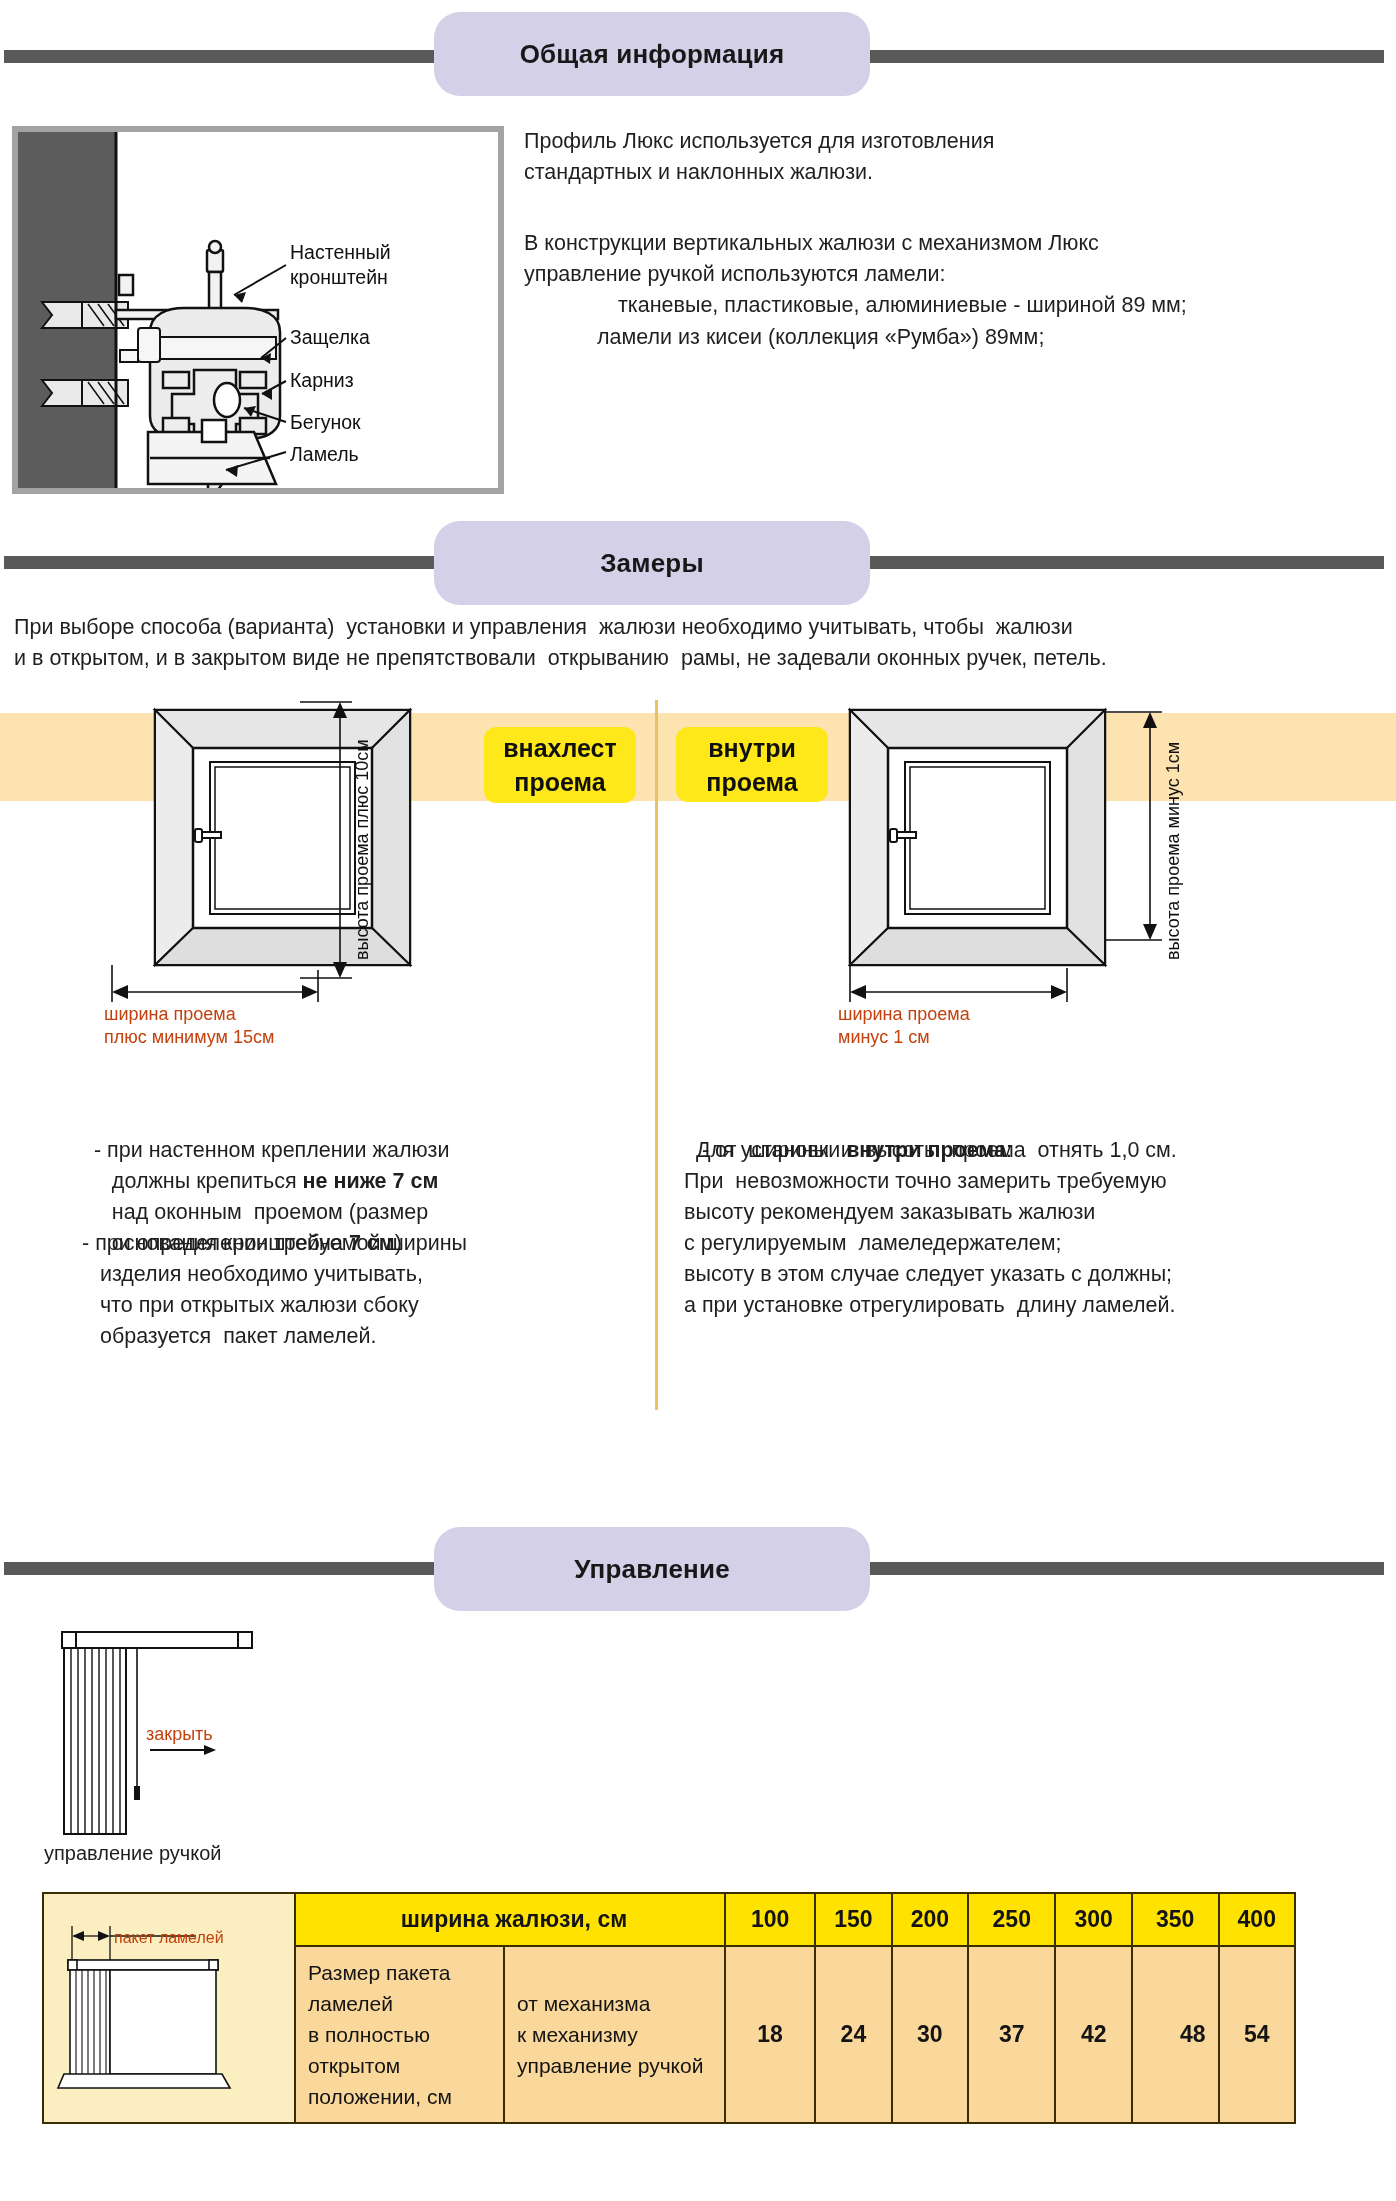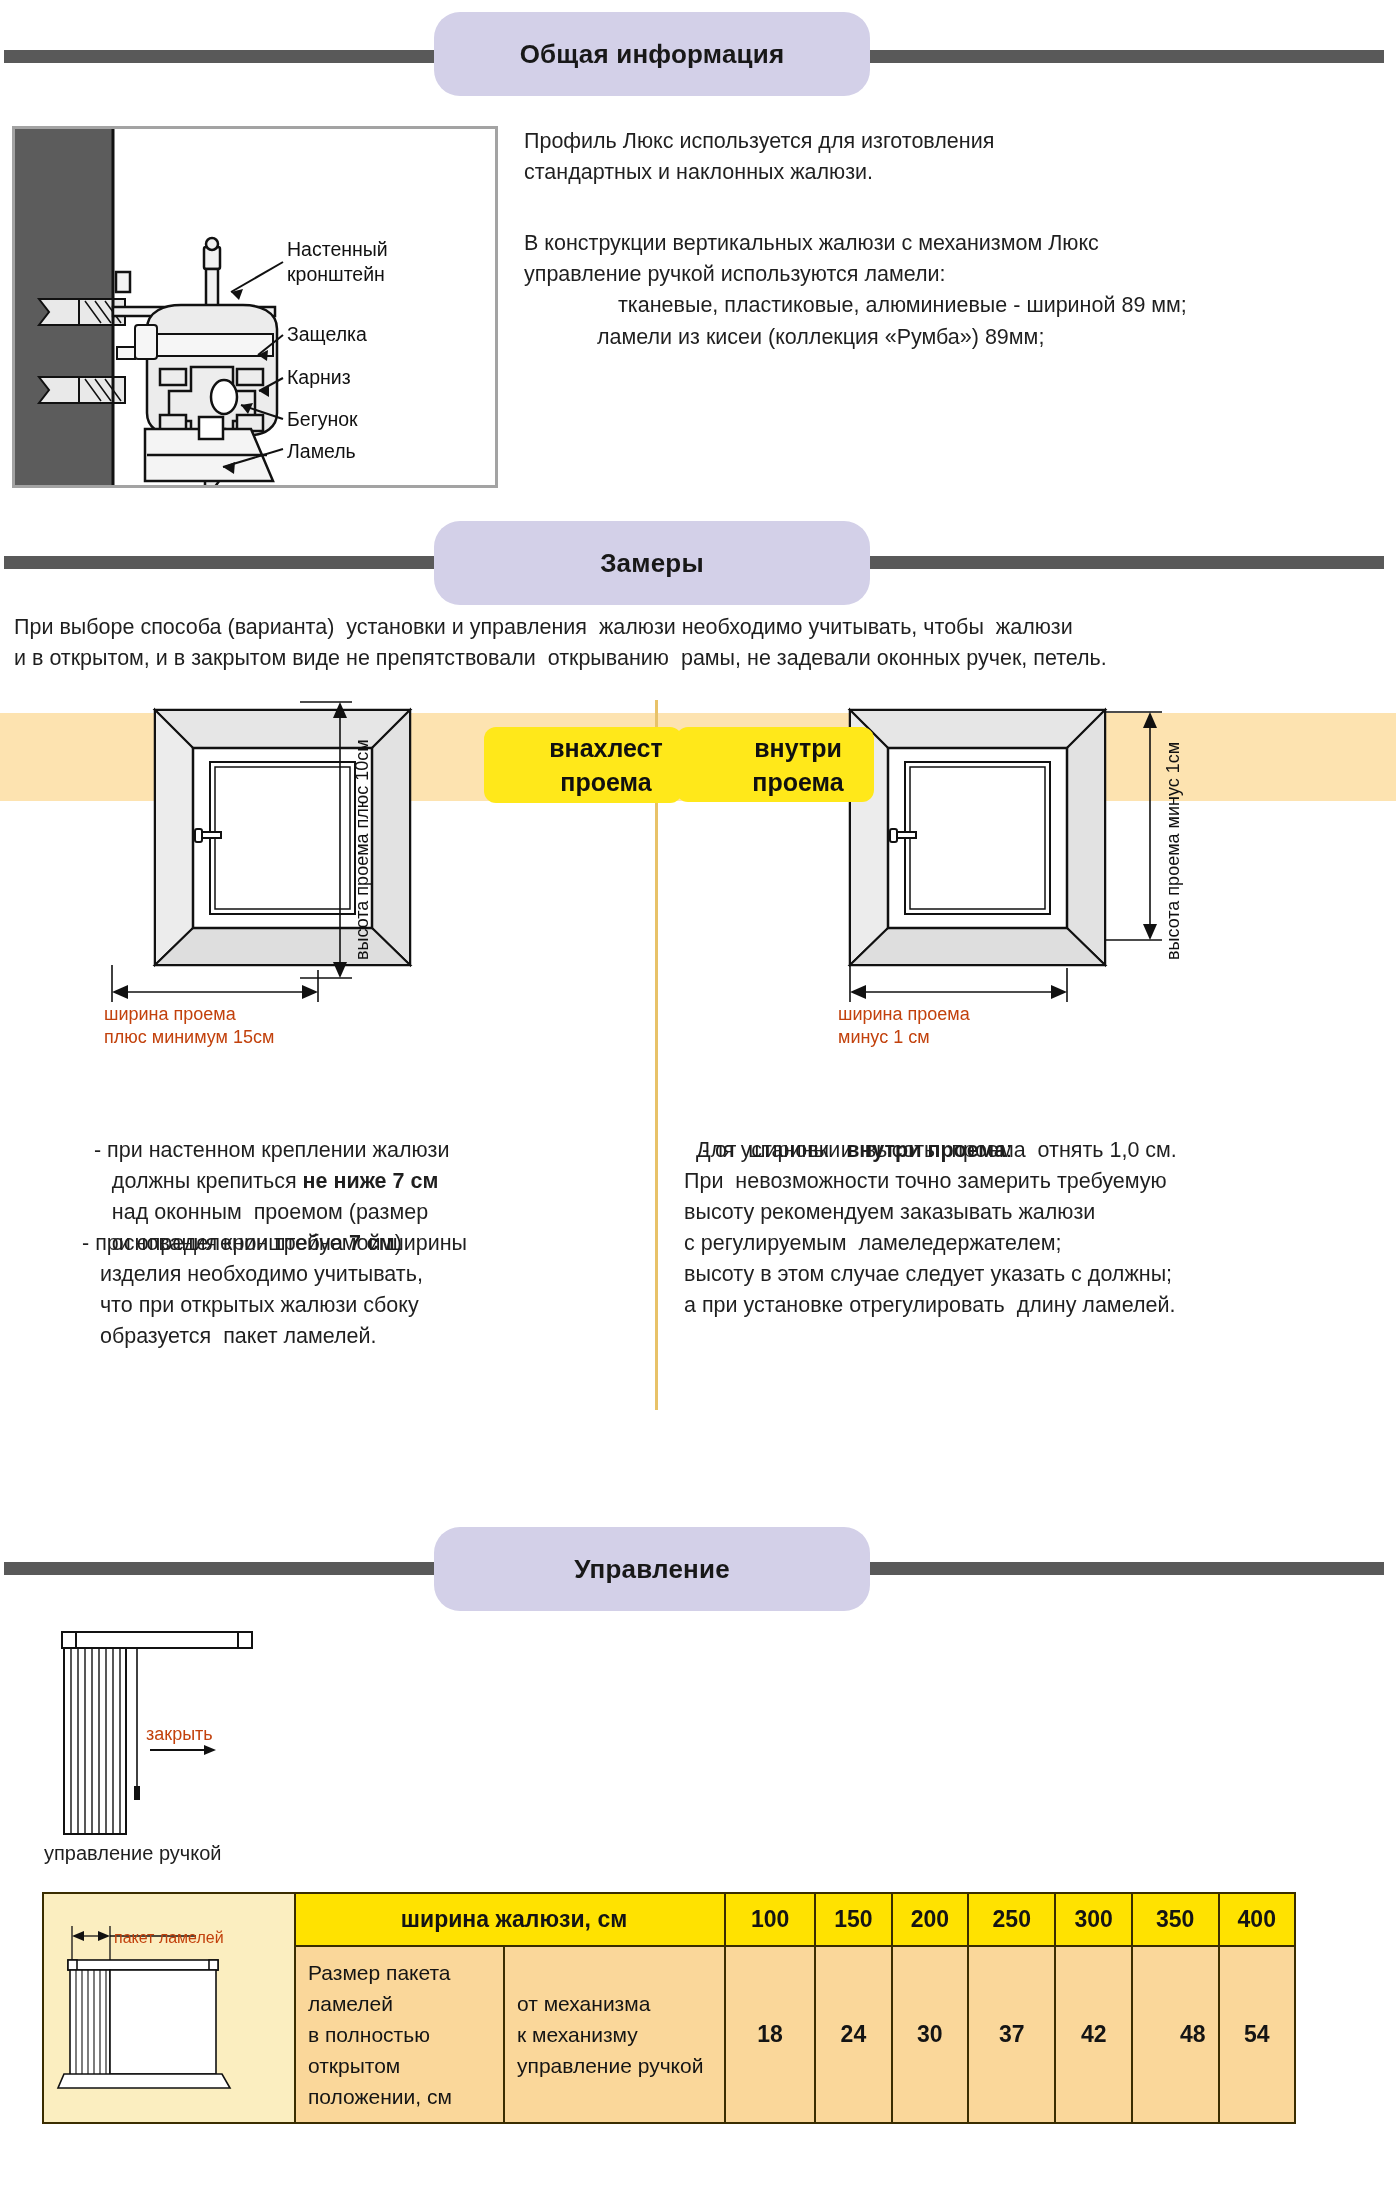--- a/index.html
+++ b/index.html
@@ -19,27 +19,27 @@
   }
 
   
   .txt{font-size:21.5px;line-height:31px;color:#1f1f1f;white-space:pre;}
   .txt b{font-weight:bold;}
 
   
   .ytag{
     position:absolute;background:#ffe81a;border-radius:12px;
     display:flex;flex-direction:column;align-items:center;justify-content:center;
-    font-weight:bold;font-size:25px;line-height:34px;color:#101010;padding-left:46px;
+    font-weight:bold;font-size:25px;line-height:34px;color:#101010;
   }
   .band{position:absolute;background:#fde3b0;left:0;right:0;height:88px;}
   .vrule{position:absolute;width:3px;background:#e8c268;}
 
   
-  .xsec{position:absolute;border:3px solid #a3a3a3;background:#fff;overflow:hidden;}
+  .xsec{position:absolute;border:6px solid #a3a3a3;background:#fff;overflow:hidden;}
   .xwall{position:absolute;left:0;top:0;bottom:0;width:98px;background:#5c5c5c;}
   .lbl{position:absolute;font-size:19.5px;color:#111;white-space:pre;line-height:25px;}
 
   
   .dimtxt{font-size:18px;color:#c2410c;white-space:pre;text-align:left;line-height:23px;}
   .vdim{font-size:18px;color:#111;white-space:nowrap;
         writing-mode:vertical-rl;transform:rotate(180deg);}
 
   
   table.pkg{position:absolute;border-collapse:collapse;font-size:21px;}

